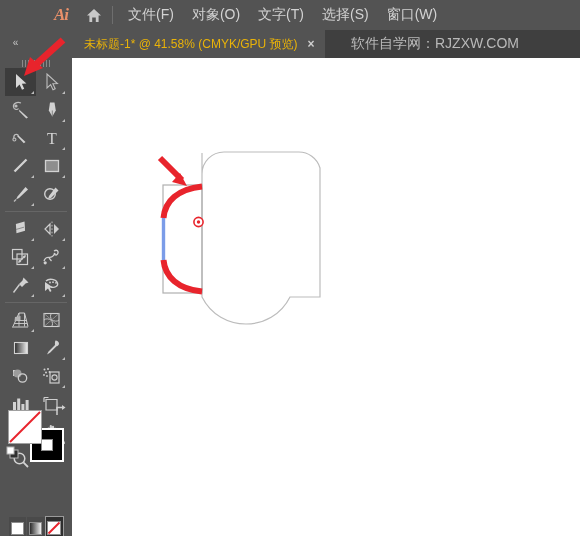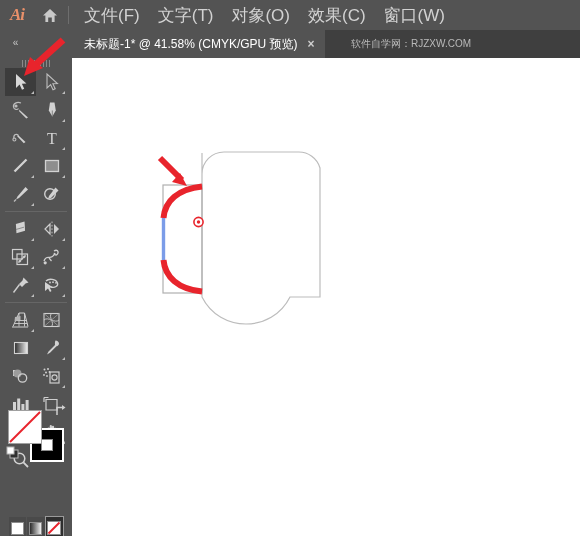--- a/index.html
+++ b/index.html
@@ -12,57 +12,57 @@
   #app{position:relative;width:580px;height:536px;}
 
   
   .menubar{
     position:absolute;left:0;top:0;width:580px;height:30px;
     background:#535353;display:flex;align-items:center;
   }
   .ai-logo{
     width:34px;height:30px;display:flex;align-items:center;justify-content:center;
     color:#e8906a;font-size:17px;font-weight:bold;font-style:italic;
-    font-family:"Liberation Serif","DejaVu Serif",serif;letter-spacing:-1px;
+    font-family:"Liberation Serif","DejaVu Serif",serif;letter-spacing:-1px;padding-left:44px;
   }
   .home-btn{
     width:32px;height:30px;display:flex;align-items:center;justify-content:center;
   }
   .menu-sep{width:1px;height:18px;background:#6e6e6e;margin:0 6px 0 2px;}
   .menu-items{display:flex;align-items:center;}
   .menu-item{
-    color:#d2d2d2;font-size:17px;padding:4px 9px;white-space:nowrap;
+    color:#d2d2d2;font-size:14px;padding:4px 9px;white-space:nowrap;
   }
 
   
   .tabbar{
     position:absolute;left:0;top:30px;width:580px;height:28px;
     background:#3f3f3f;
   }
   .tabbar-left{
     position:absolute;left:0;top:0;width:72px;height:28px;background:#535353;
   }
   .collapse-btn{
     position:absolute;left:6px;top:5px;width:18px;height:14px;
     display:flex;align-items:center;justify-content:center;
     color:#c8c8c8;font-size:10px;letter-spacing:-1px;
   }
   .tab{
     position:absolute;left:72px;top:0;height:28px;
     background:#535353;display:flex;align-items:center;
     padding:0 8px 0 12px;box-sizing:border-box;
   }
-  .tab-title{color:#ffffff;font-size:12px;white-space:nowrap;}
+  .tab-title{color:#eab308;font-size:12px;white-space:nowrap;}
   .tab-close{
     color:#cfcfcf;font-size:12px;margin-left:10px;margin-right:2px;
     line-height:1;font-weight:bold;
   }
   .watermark{
     position:absolute;left:351px;top:0;height:28px;display:flex;align-items:center;
-    color:#b9b9b9;font-size:10px;white-space:nowrap;
+    color:#b9b9b9;font-size:14px;white-space:nowrap;
   }
 
   
   .toolpanel{
     position:absolute;left:0;top:58px;width:72px;height:478px;
     background:#535353;
   }
   .tool-grip{
     position:absolute;left:22px;top:2px;width:30px;height:7px;
     background:repeating-linear-gradient(to right,#8a8a8a 0 1px,transparent 1px 3px);
@@ -141,23 +141,23 @@
   <div class="menubar">
     <div class="ai-logo">Ai</div>
     <div class="home-btn">
       <svg width="16" height="15" viewBox="0 0 16 15">
         <path d="M8 1 L15 7.5 L12.6 7.5 L12.6 14 L9.8 14 L9.8 9.6 L6.2 9.6 L6.2 14 L3.4 14 L3.4 7.5 L1 7.5 Z" fill="#c9c9c9"></path>
       </svg>
     </div>
     <div class="menu-sep"></div>
     <div class="menu-items">
       <div class="menu-item">文件(F)</div>
+      <div class="menu-item">对象(O)</div>
       <div class="menu-item">文字(T)</div>
-      <div class="menu-item">对象(O)</div>
-      <div class="menu-item">效果(C)</div>
+      <div class="menu-item">选择(S)</div>
       <div class="menu-item">窗口(W)</div>
     </div>
   </div>
 
   <div class="tabbar">
     <div class="tabbar-left">
       <div class="collapse-btn">«</div>
     </div>
     <div class="tab">
       <span class="tab-title">未标题-1* @ 41.58% (CMYK/GPU 预览)</span>

